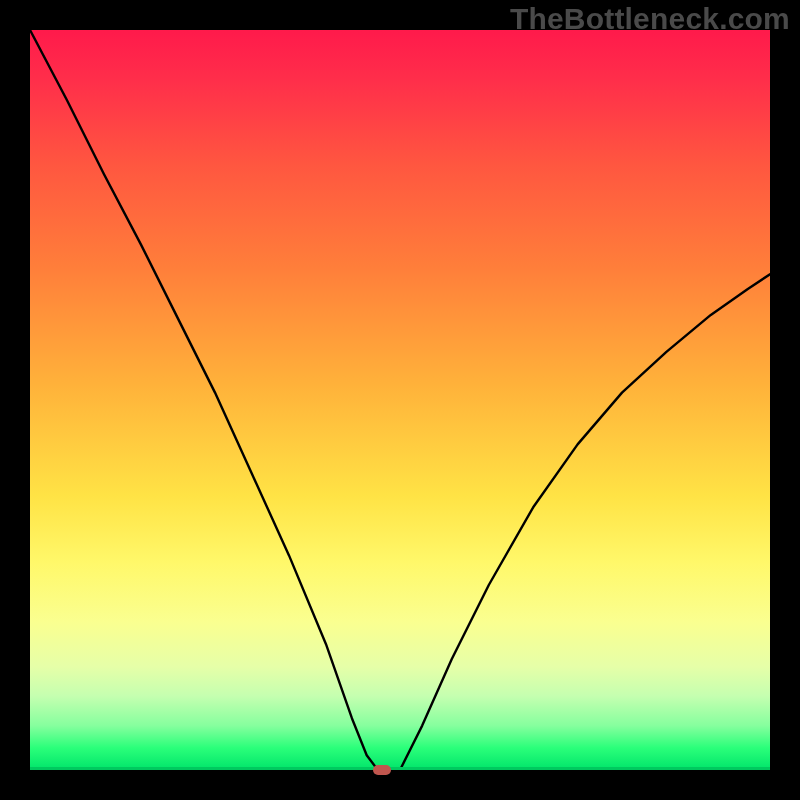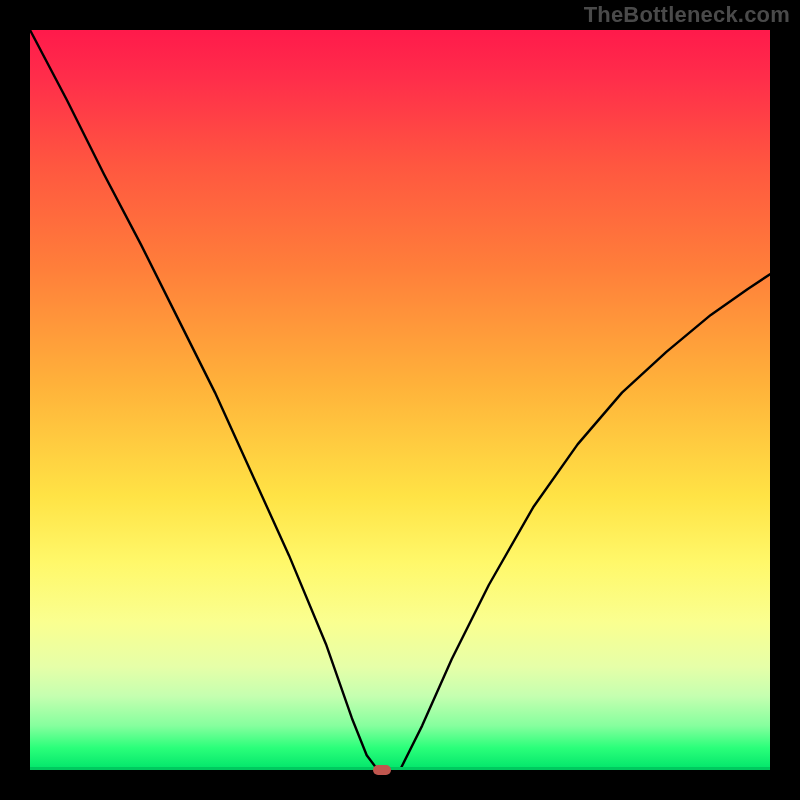--- a/index.html
+++ b/index.html
@@ -14,21 +14,21 @@
     width: 800px;
     height: 800px;
     background: #000;
     position: relative;
   }
   .watermark {
     position: absolute;
     top: 2px;
     right: 10px;
     color: #4a4a4a;
-    font-size: 22px;
+    font-size: 30px;
     font-weight: 600;
     z-index: 5;
     letter-spacing: 0.2px;
   }
   .plot {
     position: absolute;
     left: 30px;
     top: 30px;
     width: 740px;
     height: 740px;

